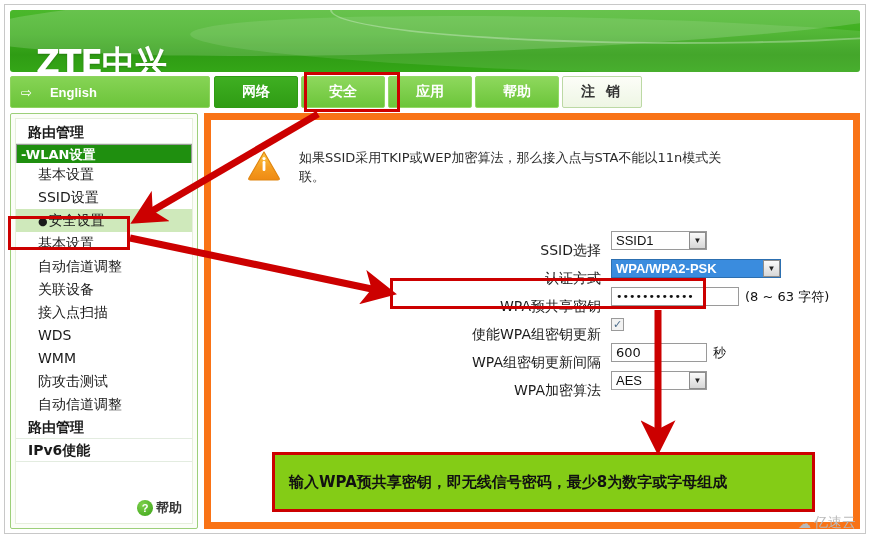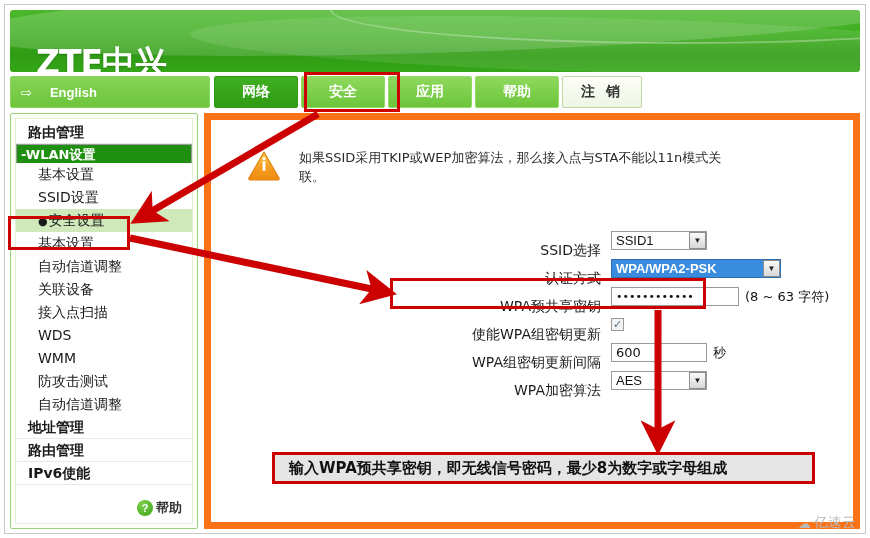--- a/index.html
+++ b/index.html
@@ -104,22 +104,22 @@
   .unit{font-size:13px;color:#111;margin-left:6px;}
   .cbox{width:13px;height:13px;border:1px solid #9a9a9a;background:#f2f2f2;
      display:flex;align-items:center;justify-content:center;font-size:11px;color:#4a6b8a;
      box-sizing:border-box;}
 
   
   .anno-box{position:absolute;border:3px solid #cc0000;box-sizing:border-box;}
   #box-tab{left:304px;top:72px;width:96px;height:40px;}
   #box-menu{left:8px;top:216px;width:122px;height:34px;}
   #box-pw{left:390px;top:278px;width:316px;height:31px;}
-  #box-note{left:272px;top:452px;width:543px;height:32px;
-     display:flex;align-items:center;background:#e5e5e5;}
+  #box-note{left:272px;top:452px;width:543px;height:60px;
+     display:flex;align-items:center;background:#84cc16;}
   .note-txt{font-size:15px;font-weight:bold;color:#111;padding-left:14px;
      font-family:"DejaVu Sans","Liberation Sans",sans-serif;}
 
   .arrows{position:absolute;left:0;top:0;width:870px;height:538px;pointer-events:none;}
 
   .wm{position:absolute;right:14px;bottom:6px;display:flex;align-items:center;
      color:#b9b9b9;font-size:14px;
      font-family:"DejaVu Sans","Liberation Sans",sans-serif;}
   .wm .cloud{margin-right:3px;font-size:13px;}
 </style>
@@ -159,21 +159,20 @@
         <div class="m-item m-sub">SSID设置</div>
         <div class="m-item m-sub cur"><span class="dot">●</span><span>安全设置</span></div>
         <div class="m-item m-sub">基本设置</div>
         <div class="m-item m-sub">自动信道调整</div>
         <div class="m-item m-sub">关联设备</div>
         <div class="m-item m-sub">接入点扫描</div>
         <div class="m-item m-sub">WDS</div>
         <div class="m-item m-sub">WMM</div>
         <div class="m-item m-sub">防攻击测试</div>
         <div class="m-item m-sub">自动信道调整</div>
-        <div class="m-item m-head">地址管理</div>
         <div class="m-item m-head">路由管理</div>
         <div class="m-item m-head">IPv6使能</div>
       </div>
       <div class="help-row">
         <span class="help-ico">?</span>
         <span class="help-txt">帮助</span>
       </div>
     </div>
   </div>
 

